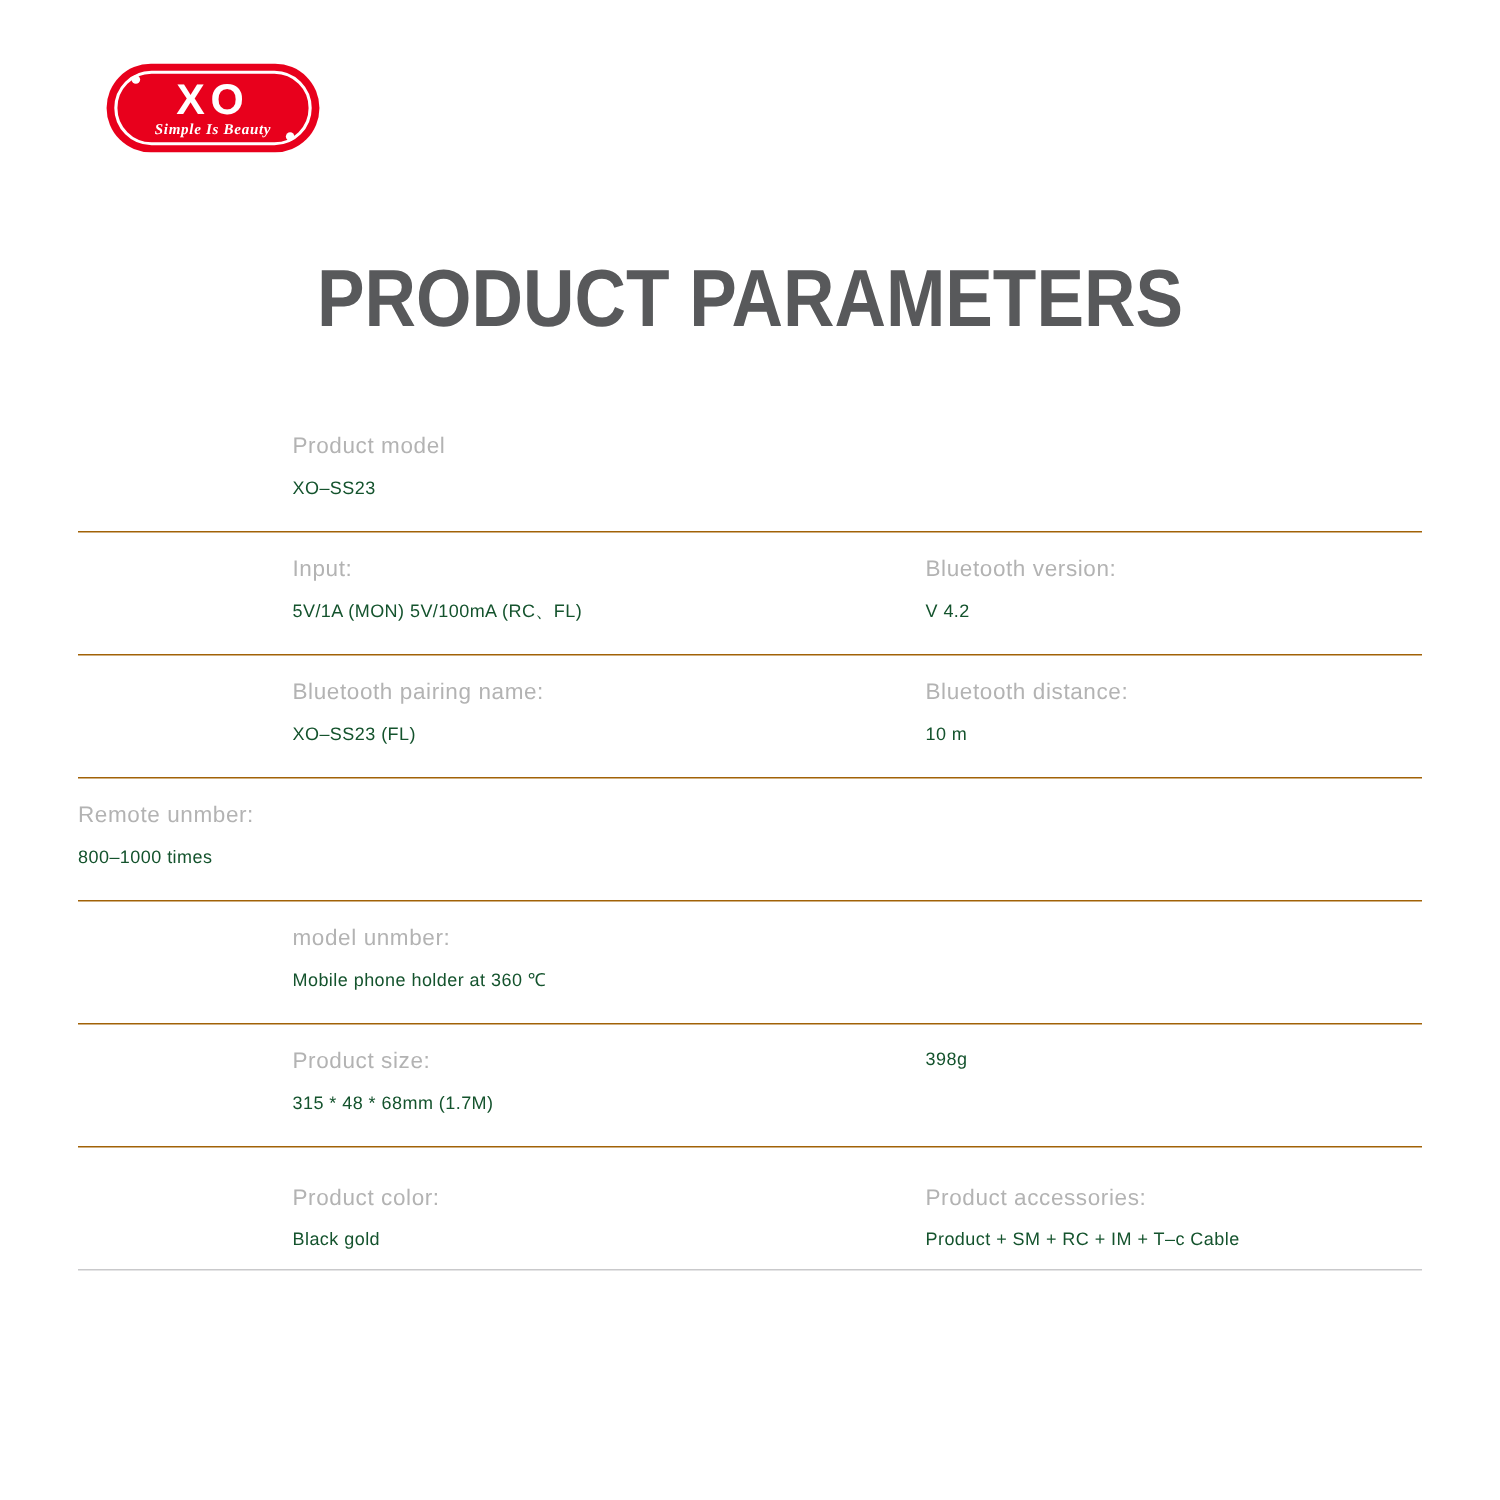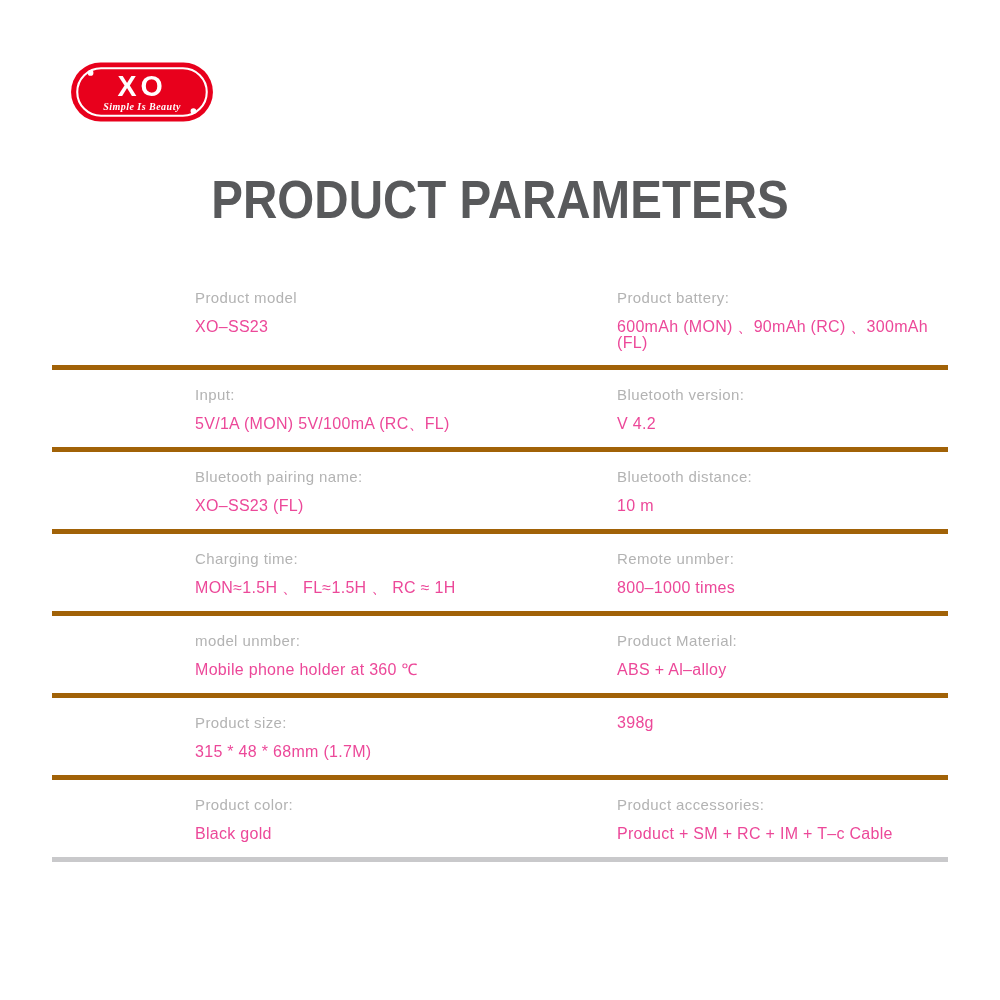--- a/index.html
+++ b/index.html
@@ -6,21 +6,21 @@
   html, body { background: #ffffff; }
   body {
     width: 1000px; height: 1000px;
     font-family: "Liberation Sans", sans-serif;
     position: relative;
     overflow: hidden;
   }
   .page { width: 1000px; height: 1000px; background: #fff; }
 
   
-  .logo-wrap { position: absolute; top: 42px; left: 70px; width: 144px; height: 60px; margin-top: 20px; }
+  .logo-wrap { position: absolute; top: 42px; left: 70px; width: 144px; height: 60px; }
   .logo-wrap svg { display: block; width: 100%; height: 100%; }
 
   
   .page-title {
     position: absolute; top: 168px; left: 0; width: 1000px;
     text-align: center;
     font-size: 54px; font-weight: 700;
     letter-spacing: 0px;
     color: #58595b;
     transform: scaleX(0.88);
@@ -28,38 +28,38 @@
     white-space: nowrap;
   }
 
   
   .spec-table {
     position: absolute; top: 273px; left: 52px; width: 896px;
   }
   .spec-row {
     display: flex;
     min-height: 82px;
-    border-bottom: 5px solid #a16207;
+    border-bottom: 1px solid #a16207;
     padding-top: 17px;
     padding-bottom: 14px;
   }
-  .spec-row:last-child { border-bottom-color: #c9c9cb; }
+  .spec-row:last-child { border-bottom-color: #c9c9cb; align-items: flex-end; }
   .cell { display: flex; flex-direction: column; }
   .cell-left { width: 565px; padding-left: 143px; }
   .cell-right { flex: 1; }
   .spec-label {
     font-size: 15px;
     color: #b3b3b3;
     letter-spacing: 0.4px;
     line-height: 1;
     margin-bottom: 14px;
   }
   .spec-value {
-    font-size: 16px;
-    color: #ec4899;
+    font-size: 12px;
+    color: #14532d;
     letter-spacing: 0.3px;
     line-height: 1;
   }
 </style>
 </head>
 <body>
 
 <div class="page">
 
   <div class="logo-wrap">
@@ -75,24 +75,20 @@
 
   <h1 class="page-title">PRODUCT PARAMETERS</h1>
 
   <div class="spec-table">
 
     <div class="spec-row">
       <div class="cell cell-left">
         <div class="spec-label">Product model</div>
         <div class="spec-value">XO–SS23</div>
       </div>
-      <div class="cell cell-right">
-        <div class="spec-label">Product battery:</div>
-        <div class="spec-value">600mAh (MON) 、90mAh (RC) 、300mAh (FL)</div>
-      </div>
     </div>
 
     <div class="spec-row">
       <div class="cell cell-left">
         <div class="spec-label">Input:</div>
         <div class="spec-value">5V/1A (MON) 5V/100mA (RC、FL)</div>
       </div>
       <div class="cell cell-right">
         <div class="spec-label">Bluetooth version:</div>
         <div class="spec-value">V 4.2</div>
@@ -105,38 +101,30 @@
         <div class="spec-value">XO–SS23 (FL)</div>
       </div>
       <div class="cell cell-right">
         <div class="spec-label">Bluetooth distance:</div>
         <div class="spec-value">10 m</div>
       </div>
     </div>
 
 
     <div class="spec-row">
-      <div class="cell cell-left">
-        <div class="spec-label">Charging time:</div>
-        <div class="spec-value">MON≈1.5H 、 FL≈1.5H 、 RC ≈ 1H</div>
-      </div>
       <div class="cell cell-right">
         <div class="spec-label">Remote unmber:</div>
         <div class="spec-value">800–1000 times</div>
       </div>
     </div>
 
     <div class="spec-row">
       <div class="cell cell-left">
         <div class="spec-label">model unmber:</div>
         <div class="spec-value">Mobile phone holder at 360 ℃</div>
-      </div>
-      <div class="cell cell-right">
-        <div class="spec-label">Product Material:</div>
-        <div class="spec-value">ABS + Al–alloy</div>
       </div>
     </div>
 
     <div class="spec-row">
       <div class="cell cell-left">
         <div class="spec-label">Product size:</div>
         <div class="spec-value">315 * 48 * 68mm (1.7M)</div>
       </div>
       <div class="cell cell-right">
         <div class="spec-value">398g</div>

